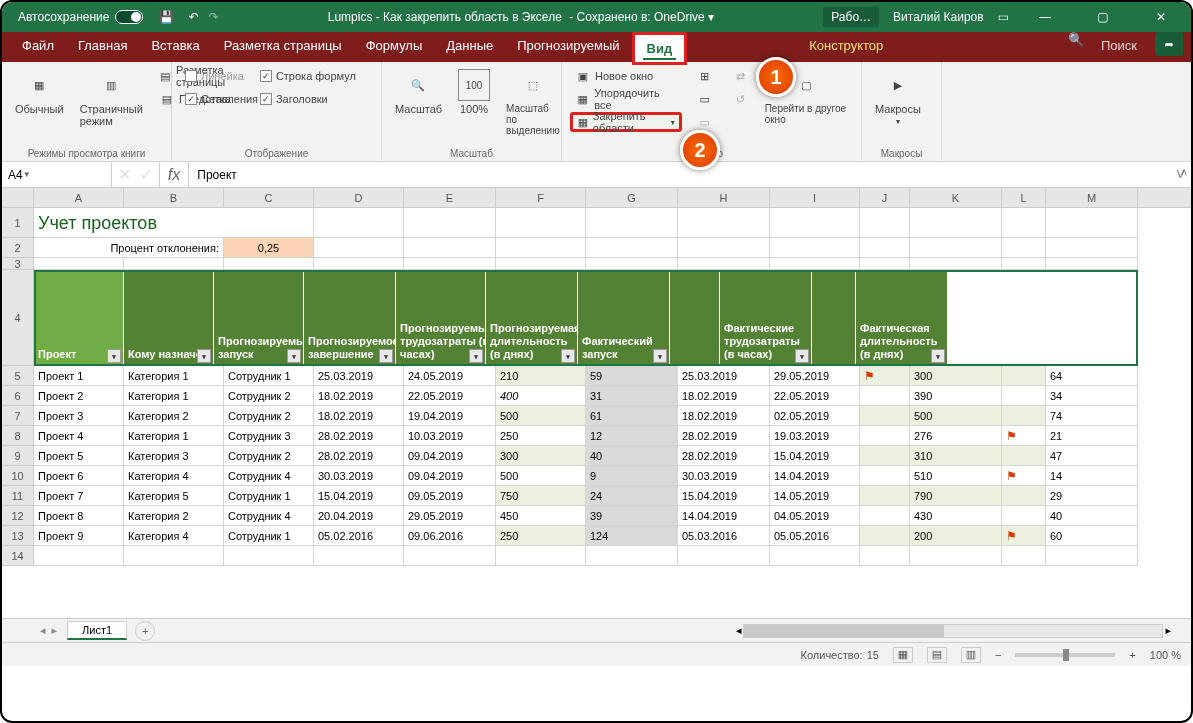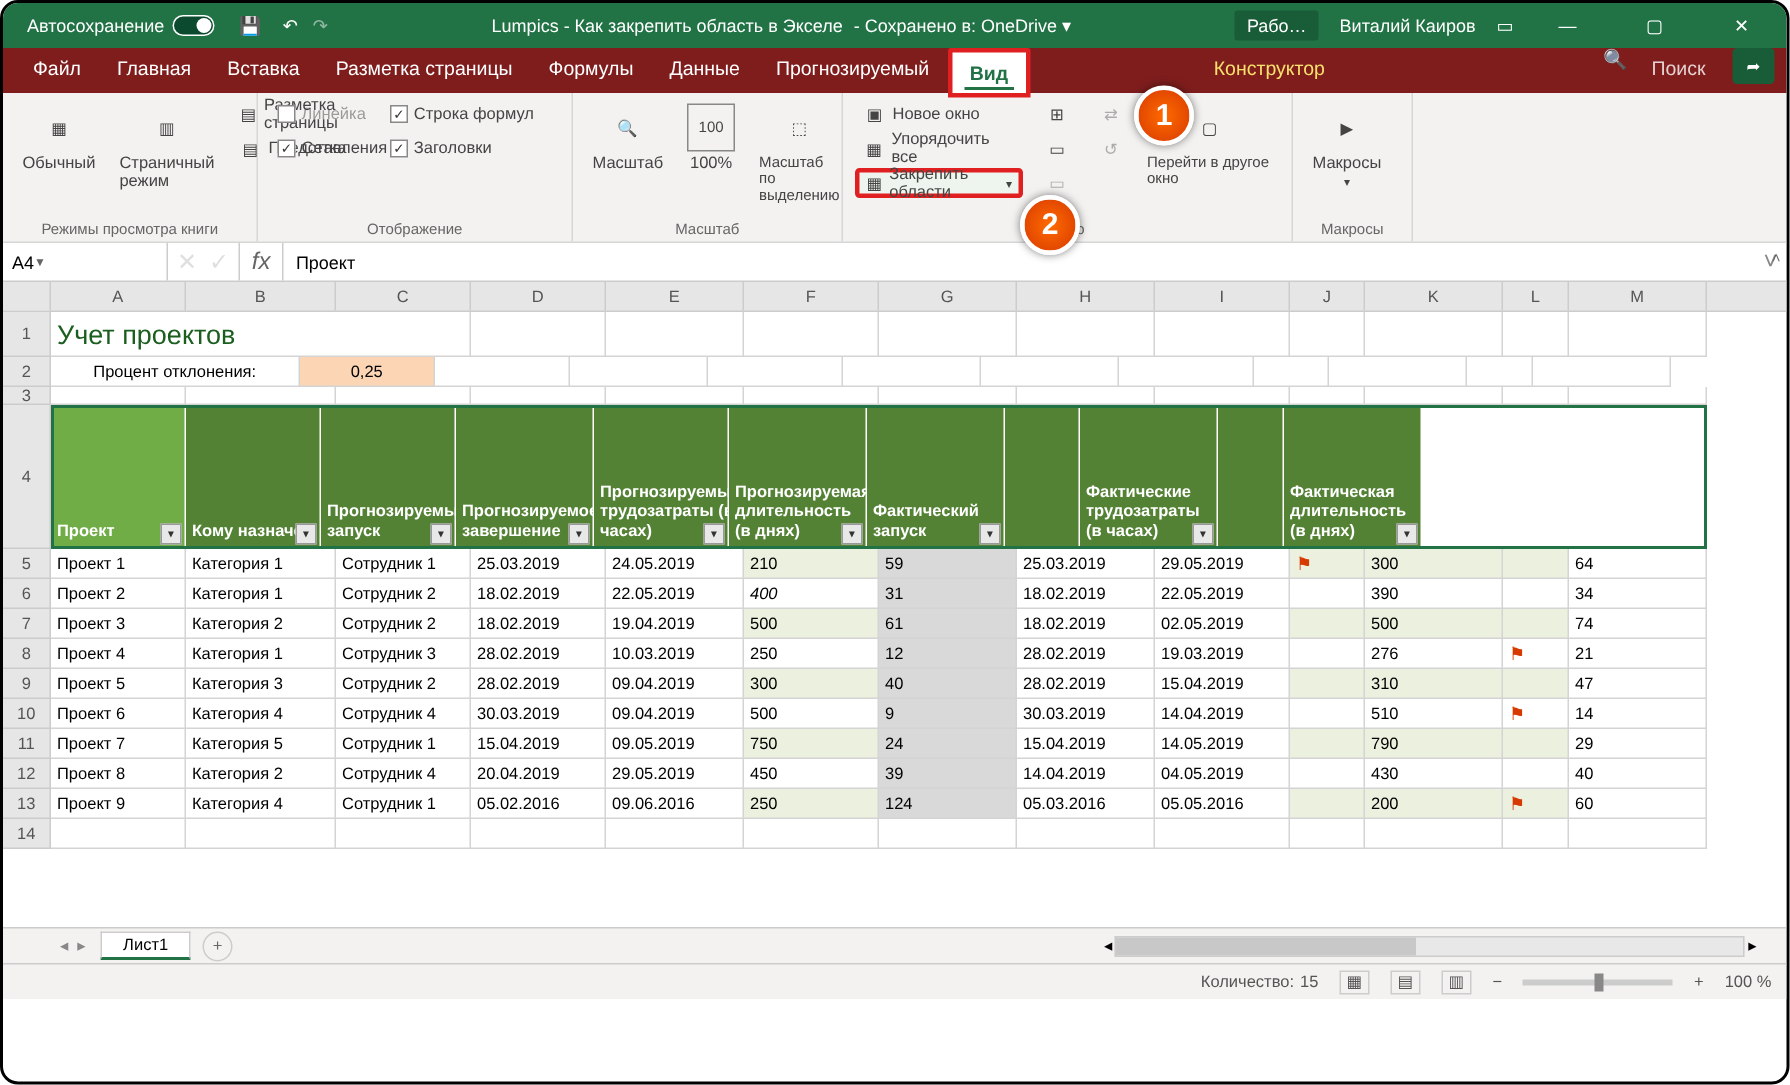--- a/index.html
+++ b/index.html
@@ -311,21 +311,21 @@
         <div class="cell " style="width: 90px;"></div>
         <div class="cell " style="width: 92px;"></div>
         <div class="cell " style="width: 92px;"></div>
         <div class="cell " style="width: 90px;"></div>
         <div class="cell " style="width: 50px;"></div>
         <div class="cell " style="width: 92px;"></div>
         <div class="cell " style="width: 44px;"></div>
         <div class="cell " style="width: 92px;"></div>
       </div>
       <div class="cell-row ">
-        <div class="cell" style="width: 166px; text-align: center;">Процент отклонения:</div>
+        <div class="cell" style="width: 190px; text-align: right;">Процент отклонения:</div>
         <div class="cell orange" style="width: 90px;">0,25</div>
         <div class="cell " style="width: 90px;"></div>
         <div class="cell " style="width: 92px;"></div>
         <div class="cell " style="width: 90px;"></div>
         <div class="cell " style="width: 92px;"></div>
         <div class="cell " style="width: 92px;"></div>
         <div class="cell " style="width: 90px;"></div>
         <div class="cell " style="width: 50px;"></div>
         <div class="cell " style="width: 92px;"></div>
         <div class="cell " style="width: 44px;"></div>

